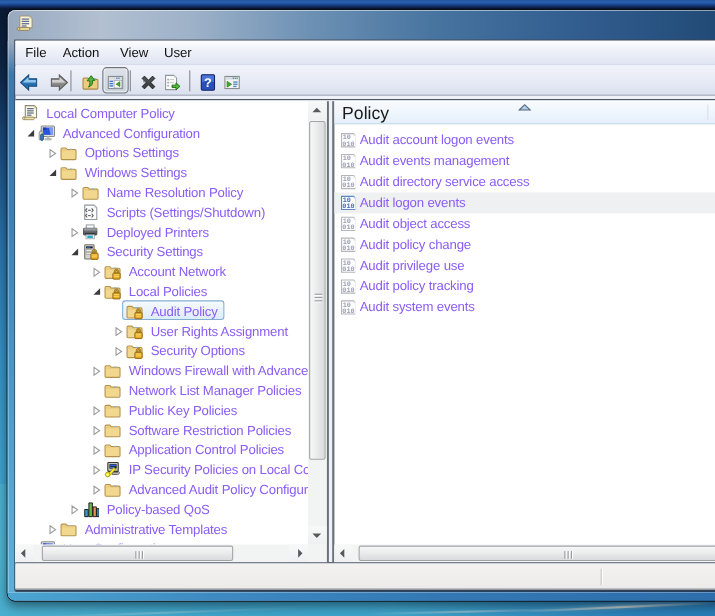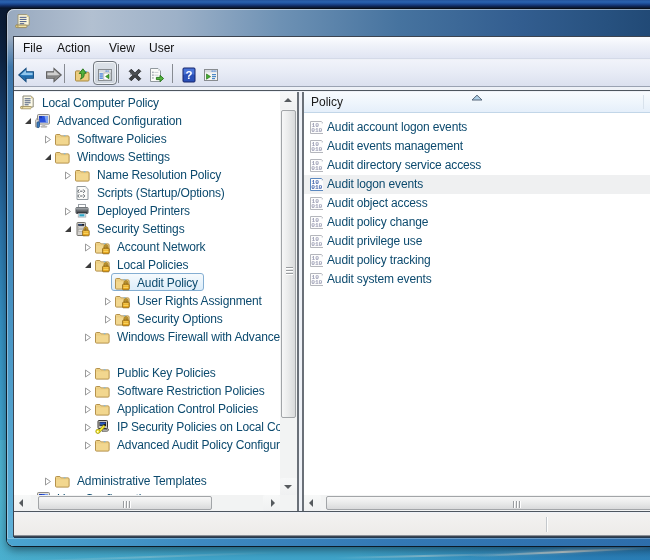--- a/index.html
+++ b/index.html
@@ -20,26 +20,26 @@
 #menubar{position:absolute;left:0;top:0;right:0;height:22px;background:linear-gradient(180deg,#fcfdff 0,#eff2f9 40%,#e0e5f3 100%);border-bottom:1px solid #d4dae8}
 .mi{position:absolute;top:4px;font-size:12px;color:#111}
 #toolbar{position:absolute;left:0;top:23px;right:0;height:27px;background:linear-gradient(180deg,#f1f3fa 0,#e8ecf6 45%,#dbe0ef 100%);border-bottom:1px solid #9aa2b2}
 .tbi{position:absolute;top:7px}
 .tsep{position:absolute;top:4px;width:1px;height:19px;background:#878b92}
 #pressed{position:absolute;left:79px;top:1px;width:24px;height:24px;border:1px solid #70767e;border-radius:4px;background:linear-gradient(180deg,#dde2e9,#ccd3dc);box-shadow:inset 0 0 0 1px rgba(255,255,255,.65)}
 #client{position:absolute;left:0;top:53px;right:0;bottom:24px;background:#eef1f7;border-top:1px solid #4e565f;border-bottom:1px solid #4e565f}
 #lpane{position:absolute;left:0;top:1px;bottom:0;width:285px;background:#fff;border-right:2px solid #6a7078}
 #tree{position:absolute;left:0;top:0;right:17px;bottom:16px;overflow:hidden}
 .tr{position:absolute;left:0;height:18px;width:400px}
-.lb{position:absolute;top:2px;font-size:12px;color:#0c4a6e;white-space:nowrap;letter-spacing:-.15px}
+.lb{position:absolute;top:2px;font-size:12px;color:#8b5cf6;white-space:nowrap;letter-spacing:-.15px}
 .tic{position:absolute;top:1px}
 .ex{position:absolute;top:5px}
 #rpane{position:absolute;left:288px;top:1px;right:-10px;bottom:0;background:#fff;border-left:2px solid #6a7078}
 #hdr{position:absolute;left:0;top:0;right:0;height:21px;background:linear-gradient(180deg,#f8fbfe 0,#eef5fc 55%,#e5effa 100%);border-bottom:1px solid #c2d6e8}
-#hdr span{position:absolute;left:7px;top:3px;font-size:12px;color:#1a1a1a}
+#hdr span{position:absolute;left:7px;top:3px;font-size:16px;color:#1a1a1a}
 #sort{position:absolute;left:167px;top:2px}
 #sort svg,.tic svg,.ex,#ticon svg{display:block}
 .li{position:absolute;left:0;height:19px;right:0}
 .li .lb{left:23px}
 .li .tic{left:5px;top:2px}
 .hl{background:#eff0f1}
 .vsb{position:absolute;right:0;top:0;width:17px;bottom:16px;background:#f2f3f3}
 .hsb{position:absolute;left:0;right:0;bottom:0;height:16px;background:#f2f3f3}
 .sbtn{position:absolute;background:linear-gradient(180deg,#f7f8f8,#eff0f1);border-radius:2px}
 .arr{position:absolute;width:0;height:0}
@@ -188,21 +188,21 @@
               <svg class="ex" style="left:30px" width="8" height="9">
                 <path d="M1.5 1L6.5 4.5 1.5 8z" fill="#fff" stroke="#9a9a9a"></path>
               </svg>
               <span class="tic" style="left:40px">
                 <svg width="16" height="16" viewBox="0 0 16 16">
                   <path d="M1.5 4.5c0-.6.4-1 1-1h3.4l1.2 1.4h7c.6 0 1 .4 1 1v7.2c0 .6-.4 1-1 1H2.5c-.6 0-1-.4-1-1z" fill="#f2d78f" stroke="#b5924c" stroke-width="1"></path>
                   <path d="M2.2 4.2h3.3l1.1 1.3h7.6v1H2.2z" fill="#e8c87a" opacity=".6"></path>
                   <rect x="9.6" y="4.2" width="2" height="1" rx=".4" fill="#7ab8e8"></rect>
                 </svg>
               </span>
-              <span class="lb" style="left:63px">Software Policies</span>
+              <span class="lb" style="left:63px">Options Settings</span>
             </div>
 <div class="tr" style="top:56px">
               <svg class="ex" style="left:30px" width="8" height="8">
                 <path d="M7 1v6H1z" fill="#3c3c3c"></path>
               </svg>
               <span class="tic" style="left:40px">
                 <svg width="16" height="16" viewBox="0 0 16 16">
                   <path d="M1.5 4.5c0-.6.4-1 1-1h3.4l1.2 1.4h7c.6 0 1 .4 1 1v7.2c0 .6-.4 1-1 1H2.5c-.6 0-1-.4-1-1z" fill="#f2d78f" stroke="#b5924c" stroke-width="1"></path>
                   <path d="M2.2 4.2h3.3l1.1 1.3h7.6v1H2.2z" fill="#e8c87a" opacity=".6"></path>
                   <rect x="9.6" y="4.2" width="2" height="1" rx=".4" fill="#7ab8e8"></rect>
@@ -229,21 +229,21 @@
                   <path d="M3 1.5h8.6l2.4 2.4v10.6H3z" fill="#fcfcfa" stroke="#90989e"></path>
                   <path d="M11.5 1.5L14 4h-2.5z" fill="#d8dde2"></path>
                   <path d="M5.2 4.5l-1.4 1.7 1.4 1.7" fill="none" stroke="#585f66" stroke-width="1"></path>
                   <path d="M9.3 4.5l1.4 1.7-1.4 1.7" fill="none" stroke="#585f66" stroke-width="1"></path>
                   <rect x="6.1" y="5.7" width="2.4" height="1" fill="#585f66"></rect>
                   <path d="M5.2 9.3L3.8 11l1.4 1.7" fill="none" stroke="#585f66" stroke-width="1"></path>
                   <path d="M9.3 9.3l1.4 1.7-1.4 1.7" fill="none" stroke="#585f66" stroke-width="1"></path>
                   <rect x="6.1" y="10.5" width="2.4" height="1" fill="#585f66"></rect>
                 </svg>
               </span>
-              <span class="lb" style="left:83px">Scripts (Startup/Options)</span>
+              <span class="lb" style="left:83px">Scripts (Settings/Shutdown)</span>
             </div>
 <div class="tr" style="top:110px">
               <svg class="ex" style="left:50px" width="8" height="9">
                 <path d="M1.5 1L6.5 4.5 1.5 8z" fill="#fff" stroke="#9a9a9a"></path>
               </svg>
               <span class="tic" style="left:60px">
                 <svg width="16" height="16" viewBox="0 0 16 16">
                   <rect x="4.5" y="1.5" width="7" height="3.5" fill="#fff" stroke="#9aa0a6"></rect>
                   <rect x="2" y="4.5" width="12" height="6" rx=".8" fill="#6a6e72" stroke="#4a4e52"></rect>
                   <rect x="2" y="4.5" width="12" height="2" fill="#9a9ea2"></rect>
@@ -361,20 +361,30 @@
               </svg>
               <span class="tic" style="left:80px">
                 <svg width="16" height="16" viewBox="0 0 16 16">
                   <path d="M1.5 4.5c0-.6.4-1 1-1h3.4l1.2 1.4h7c.6 0 1 .4 1 1v7.2c0 .6-.4 1-1 1H2.5c-.6 0-1-.4-1-1z" fill="#f2d78f" stroke="#b5924c" stroke-width="1"></path>
                   <path d="M2.2 4.2h3.3l1.1 1.3h7.6v1H2.2z" fill="#e8c87a" opacity=".6"></path>
                   <rect x="9.6" y="4.2" width="2" height="1" rx=".4" fill="#7ab8e8"></rect>
                 </svg>
               </span>
               <span class="lb" style="left:103px">Windows Firewall with Advanced Security</span>
             </div>
+<div class="tr" style="top:254px">
+              <span class="tic" style="left:80px">
+                <svg width="16" height="16" viewBox="0 0 16 16">
+                  <path d="M1.5 4.5c0-.6.4-1 1-1h3.4l1.2 1.4h7c.6 0 1 .4 1 1v7.2c0 .6-.4 1-1 1H2.5c-.6 0-1-.4-1-1z" fill="#f2d78f" stroke="#b5924c" stroke-width="1"></path>
+                  <path d="M2.2 4.2h3.3l1.1 1.3h7.6v1H2.2z" fill="#e8c87a" opacity=".6"></path>
+                  <rect x="9.6" y="4.2" width="2" height="1" rx=".4" fill="#7ab8e8"></rect>
+                </svg>
+              </span>
+              <span class="lb" style="left:103px">Network List Manager Policies</span>
+            </div>
 <div class="tr" style="top:272px">
               <svg class="ex" style="left:70px" width="8" height="9">
                 <path d="M1.5 1L6.5 4.5 1.5 8z" fill="#fff" stroke="#9a9a9a"></path>
               </svg>
               <span class="tic" style="left:80px">
                 <svg width="16" height="16" viewBox="0 0 16 16">
                   <path d="M1.5 4.5c0-.6.4-1 1-1h3.4l1.2 1.4h7c.6 0 1 .4 1 1v7.2c0 .6-.4 1-1 1H2.5c-.6 0-1-.4-1-1z" fill="#f2d78f" stroke="#b5924c" stroke-width="1"></path>
                   <path d="M2.2 4.2h3.3l1.1 1.3h7.6v1H2.2z" fill="#e8c87a" opacity=".6"></path>
                   <rect x="9.6" y="4.2" width="2" height="1" rx=".4" fill="#7ab8e8"></rect>
                 </svg>
@@ -430,20 +440,34 @@
                 <path d="M1.5 1L6.5 4.5 1.5 8z" fill="#fff" stroke="#9a9a9a"></path>
               </svg>
               <span class="tic" style="left:80px">
                 <svg width="16" height="16" viewBox="0 0 16 16">
                   <path d="M1.5 4.5c0-.6.4-1 1-1h3.4l1.2 1.4h7c.6 0 1 .4 1 1v7.2c0 .6-.4 1-1 1H2.5c-.6 0-1-.4-1-1z" fill="#f2d78f" stroke="#b5924c" stroke-width="1"></path>
                   <path d="M2.2 4.2h3.3l1.1 1.3h7.6v1H2.2z" fill="#e8c87a" opacity=".6"></path>
                   <rect x="9.6" y="4.2" width="2" height="1" rx=".4" fill="#7ab8e8"></rect>
                 </svg>
               </span>
               <span class="lb" style="left:103px">Advanced Audit Policy Configuration</span>
+            </div>
+<div class="tr" style="top:362px">
+              <svg class="ex" style="left:50px" width="8" height="9">
+                <path d="M1.5 1L6.5 4.5 1.5 8z" fill="#fff" stroke="#9a9a9a"></path>
+              </svg>
+              <span class="tic" style="left:60px">
+                <svg width="16" height="16" viewBox="0 0 16 16">
+                  <path d="M3 8.2h3.2v6.5H3z" fill="#3a96d2" stroke="#101010" stroke-width=".8"></path>
+                  <path d="M6.8 2.2h3.2v12.5H6.8z" fill="#62bc4a" stroke="#101010" stroke-width=".8"></path>
+                  <path d="M10.6 5.8h3v8.9h-3z" fill="#ec8c50" stroke="#101010" stroke-width=".8"></path>
+                  <path d="M13.9 7.4h2.2v7.3h-2.2z" fill="#3a96d2" stroke="#101010" stroke-width=".8"></path>
+                </svg>
+              </span>
+              <span class="lb" style="left:83px">Policy-based QoS</span>
             </div>
 <div class="tr" style="top:380px">
               <svg class="ex" style="left:30px" width="8" height="9">
                 <path d="M1.5 1L6.5 4.5 1.5 8z" fill="#fff" stroke="#9a9a9a"></path>
               </svg>
               <span class="tic" style="left:40px">
                 <svg width="16" height="16" viewBox="0 0 16 16">
                   <path d="M1.5 4.5c0-.6.4-1 1-1h3.4l1.2 1.4h7c.6 0 1 .4 1 1v7.2c0 .6-.4 1-1 1H2.5c-.6 0-1-.4-1-1z" fill="#f2d78f" stroke="#b5924c" stroke-width="1"></path>
                   <path d="M2.2 4.2h3.3l1.1 1.3h7.6v1H2.2z" fill="#e8c87a" opacity=".6"></path>
                   <rect x="9.6" y="4.2" width="2" height="1" rx=".4" fill="#7ab8e8"></rect>

